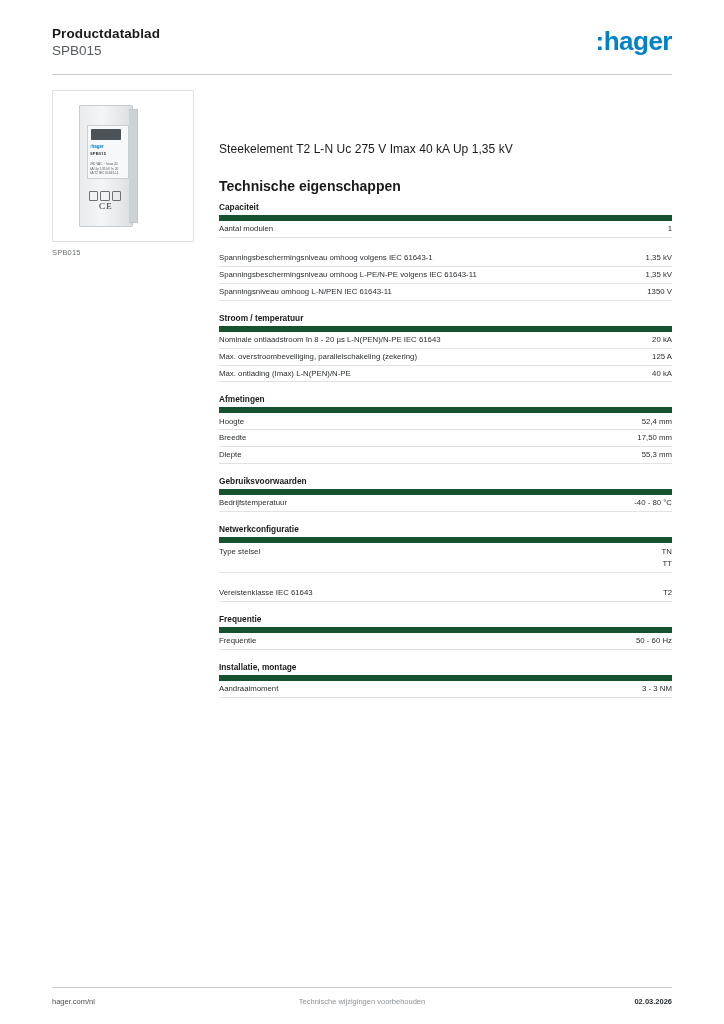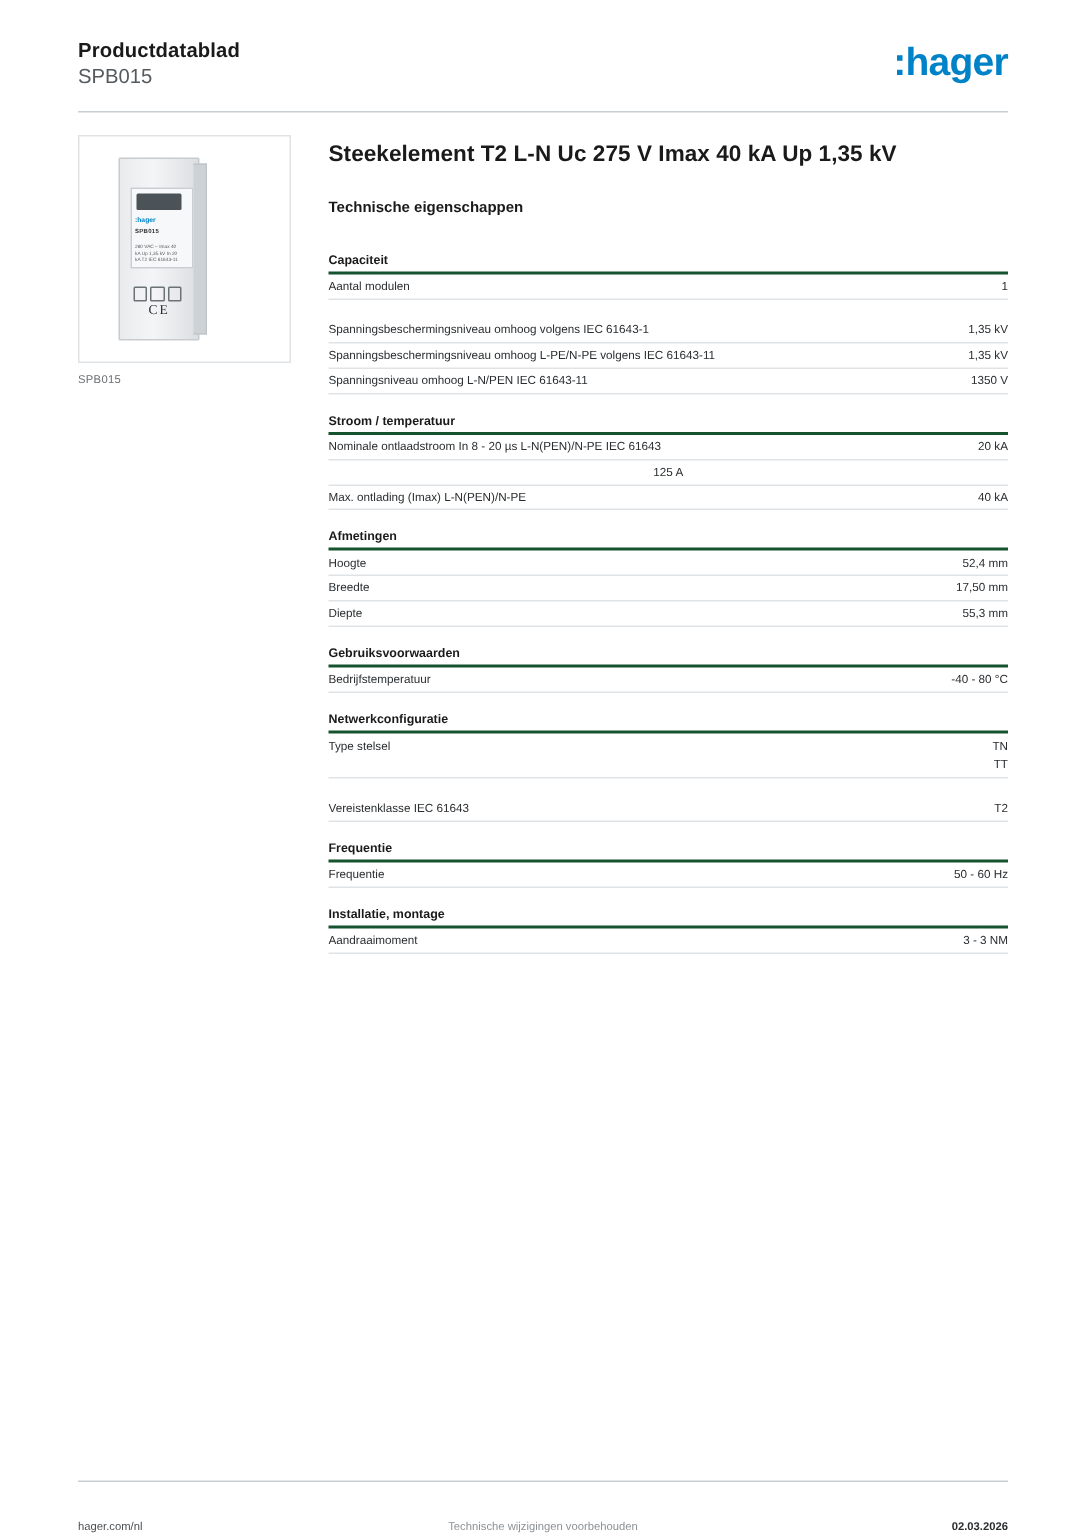--- a/index.html
+++ b/index.html
@@ -182,41 +182,42 @@
   }
 
   
   .specs {
     position: absolute;
     left: 219px;
     top: 94px;
     width: 453px;
   }
   .spec-title {
-    font-size: 15px;
-    font-weight: bold;
+    font-size: 12px;
+    font-weight: normal;
     color: #1a1a1a;
     letter-spacing: .05px;
     margin-bottom: 22px;
+    margin-top: 48px;
   }
   .spec-head {
-    font-size: 10px;
+    font-size: 14px;
     font-weight: bold;
     color: #1a1a1a;
-    margin-bottom: 24px;
+    margin-bottom: 8px;
   }
   .group {
     margin-bottom: 12px;
   }
   .group-title {
     font-size: 8.3px;
     font-weight: bold;
     color: #1a1a1a;
     padding-bottom: 3px;
-    border-bottom: 2px solid #14532d;
+    border-bottom: 6px solid #14532d;
     margin-bottom: 0;
   }
   .row {
     display: flex;
     justify-content: center;
     align-items: baseline;
     font-size: 7.8px;
     color: #2a2e31;
     border-bottom: 1px solid #dfe3e6;
     padding: 3.1px 0 3.1px 0;
@@ -244,21 +245,21 @@
     left: 52px;
     right: 52px;
     bottom: 36px;
     height: 1px;
     background: #c9ced2;
   }
   .footer {
     position: absolute;
     left: 52px;
     right: 52px;
-    bottom: 2px;
+    bottom: 18px;
     display: flex;
     align-items: center;
     justify-content: space-between;
     font-size: 7.5px;
     color: #4a4f53;
   }
   .footer .center {
     color: #8d9296;
     position: absolute;
     left: 50%;
@@ -336,20 +337,21 @@
             <div class="v">1350 V</div>
           </div>
         </div>
         <div class="group">
           <div class="group-title">Stroom / temperatuur</div>
           <div class="row">
             <div class="k">Nominale ontlaadstroom In 8 - 20 µs L-N(PEN)/N-PE IEC 61643</div>
             <div class="v">20 kA</div>
           </div>
           <div class="row">
+            <div class="k">Max. overstroombeveiliging, parallelschakeling (zekering)</div>
             <div class="v">125 A</div>
           </div>
           <div class="row">
             <div class="k">Max. ontlading (Imax) L-N(PEN)/N-PE</div>
             <div class="v">40 kA</div>
           </div>
         </div>
         <div class="group">
           <div class="group-title">Afmetingen</div>
           <div class="row">

